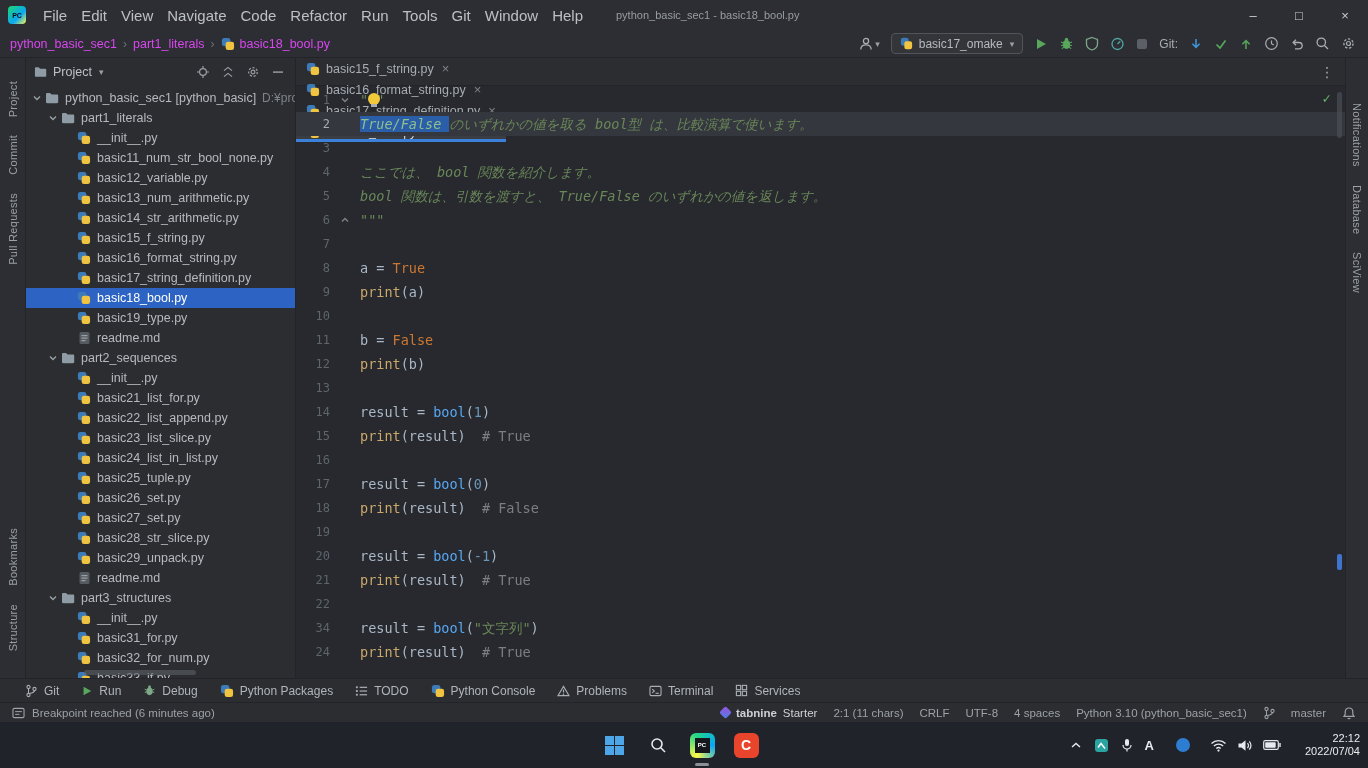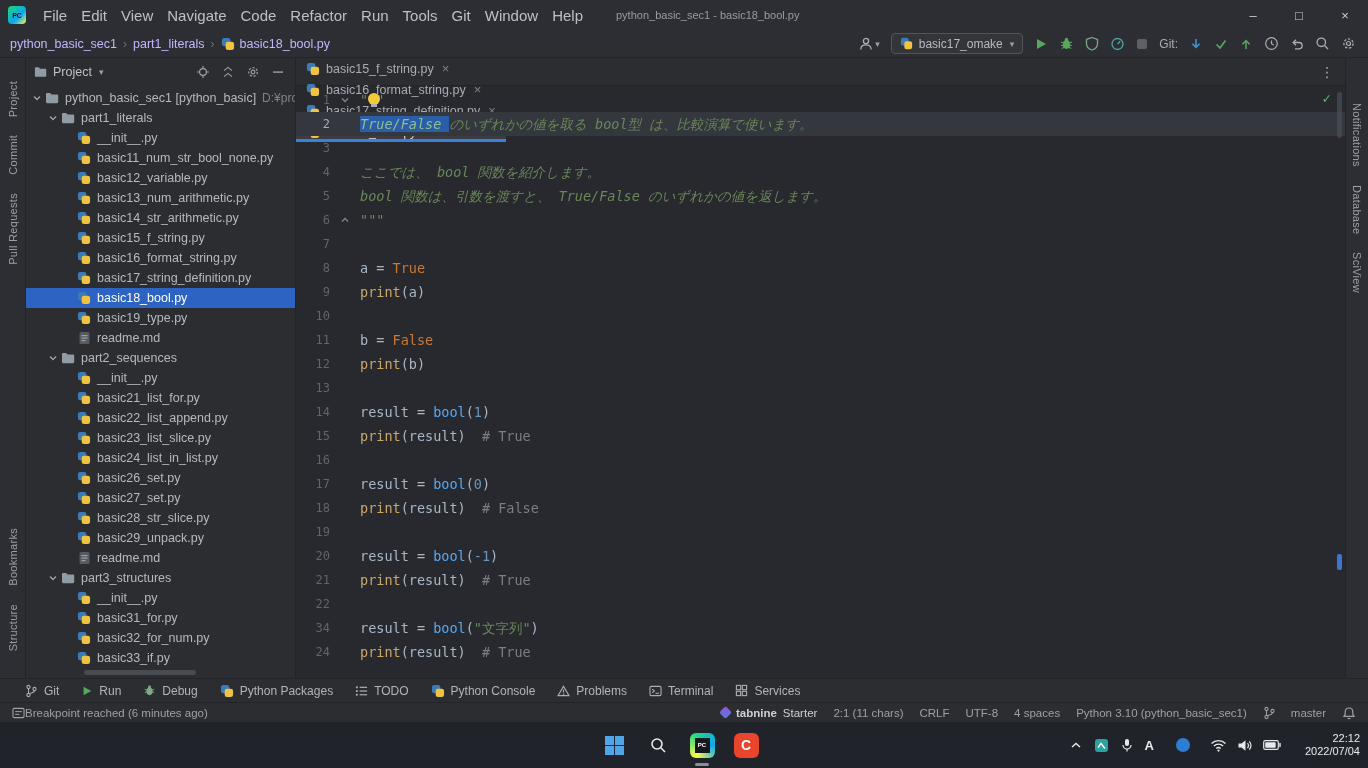--- a/index.html
+++ b/index.html
@@ -14,21 +14,21 @@
   .app-logo{width:18px;height:18px;border-radius:4px;margin:0 10px 0 8px;background:linear-gradient(135deg,#1bd96a,#0aa7f5 60%,#fcf84a);display:flex;align-items:center;justify-content:center;font-size:7px;font-weight:bold;color:#0b0d10;}
   #menus{display:flex;align-items:center;}
   .menu-item{font-size:15px;color:#BCC0C6;padding:0 7px;cursor:default;}
   .win-title{margin-left:26px;font-size:11px;color:#989CA3;white-space:nowrap;}
   #titlebar .tspacer{flex:1;}
   .win-btn{width:46px;height:30px;display:flex;align-items:center;justify-content:center;color:#C9CCD1;font-size:13px;}
 
   
   #navbar{height:28px;display:flex;align-items:center;background:#2C2E33;border-bottom:1px solid #222429;flex:none;padding-left:10px;}
   #breadcrumbs{display:flex;align-items:center;}
-  .crumb{font-size:12.5px;color:#c4b5fd;display:flex;align-items:center;gap:5px;}
+  .crumb{font-size:12.5px;color:#d946ef;display:flex;align-items:center;gap:5px;}
   .crumb-sep{color:#6B7077;margin:0 6px;font-size:12px;}
   #nav-right{margin-left:auto;display:flex;align-items:center;gap:11px;padding-right:12px;}
   .nav-btn{display:flex;align-items:center;justify-content:center;}
   .mini-caret{color:#9BA0A7;font-size:9px;margin-left:1px;}
   .run-chip{height:21px;border:1px solid #515459;border-radius:4px;display:flex;align-items:center;gap:6px;padding:0 8px;font-size:12px;color:#B7BBC1;background:#333539;}
   .git-label{font-size:12px;color:#A9AEB4;}
 
   
   #main{flex:1;display:flex;min-height:0;}
   #left-stripe{width:26px;border-right:1px solid #222429;display:flex;flex-direction:column;align-items:center;padding:14px 0 18px;background:#2C2E33;}
@@ -77,21 +77,21 @@
   #vscroll{position:absolute;right:1px;top:0;bottom:0;width:9px;}
   #vthumb{position:absolute;right:2px;top:6px;width:5px;height:46px;border-radius:3px;background:#4A4E55;opacity:.7;}
   #sel-mark{position:absolute;right:2px;top:468px;width:5px;height:16px;background:#3F74CE;border-radius:2px;}
 
   
   #bottom-bar{height:24px;display:flex;align-items:center;background:#2B2D30;border-top:1px solid #222429;flex:none;padding-left:14px;}
   .bb-item{display:flex;align-items:center;gap:6px;font-size:12px;color:#B0B5BB;padding:0 11px;height:100%;}
 
   
   #status-bar{height:20px;display:flex;align-items:center;background:#2B2D30;border-top:1px solid #222429;flex:none;padding:0 12px;font-size:11.5px;color:#9CA1A8;}
-  #status-msg{display:flex;align-items:center;}
+  #status-msg{display:flex;align-items:center;gap:7px;}
   #status-right{margin-left:auto;display:flex;align-items:center;gap:16px;white-space:nowrap;}
   .tabnine{display:flex;align-items:center;gap:6px;color:#CDD0D6;}
   .tabnine .brand{font-weight:bold;}
   .tn-logo{width:9px;height:9px;transform:rotate(45deg);background:linear-gradient(135deg,#9a4fe0,#4f7fe0);border-radius:2px;}
   .branch{display:flex;align-items:center;gap:15px;}
 
   
   #taskbar{height:46px;background:#21232A;flex:none;position:relative;}
   #tb-center{position:absolute;left:600px;top:0;height:100%;display:flex;align-items:center;gap:16px;}
   .tb-icon{width:28px;height:28px;display:flex;align-items:center;justify-content:center;position:relative;}
@@ -491,20 +491,30 @@
             <span>basic24_list_in_list.py</span>
           </div>
           <div class="tree-row" style="padding-left: 36px;">
             <span class="findent"></span>
             <span class="icn ticon">
               <svg width="14" height="14" viewBox="0 0 15 15">
                 <rect x="1" y="1" width="9" height="9" rx="2.5" fill="#3C7AB8"></rect>
                 <rect x="5" y="5" width="9" height="9" rx="2.5" fill="#F0C440"></rect>
               </svg>
             </span>
+            <span>basic25_tuple.py</span>
+          </div>
+          <div class="tree-row" style="padding-left: 36px;">
+            <span class="findent"></span>
+            <span class="icn ticon">
+              <svg width="14" height="14" viewBox="0 0 15 15">
+                <rect x="1" y="1" width="9" height="9" rx="2.5" fill="#3C7AB8"></rect>
+                <rect x="5" y="5" width="9" height="9" rx="2.5" fill="#F0C440"></rect>
+              </svg>
+            </span>
             <span>basic26_set.py</span>
           </div>
           <div class="tree-row" style="padding-left: 36px;">
             <span class="findent"></span>
             <span class="icn ticon">
               <svg width="14" height="14" viewBox="0 0 15 15">
                 <rect x="1" y="1" width="9" height="9" rx="2.5" fill="#3C7AB8"></rect>
                 <rect x="5" y="5" width="9" height="9" rx="2.5" fill="#F0C440"></rect>
               </svg>
             </span>

